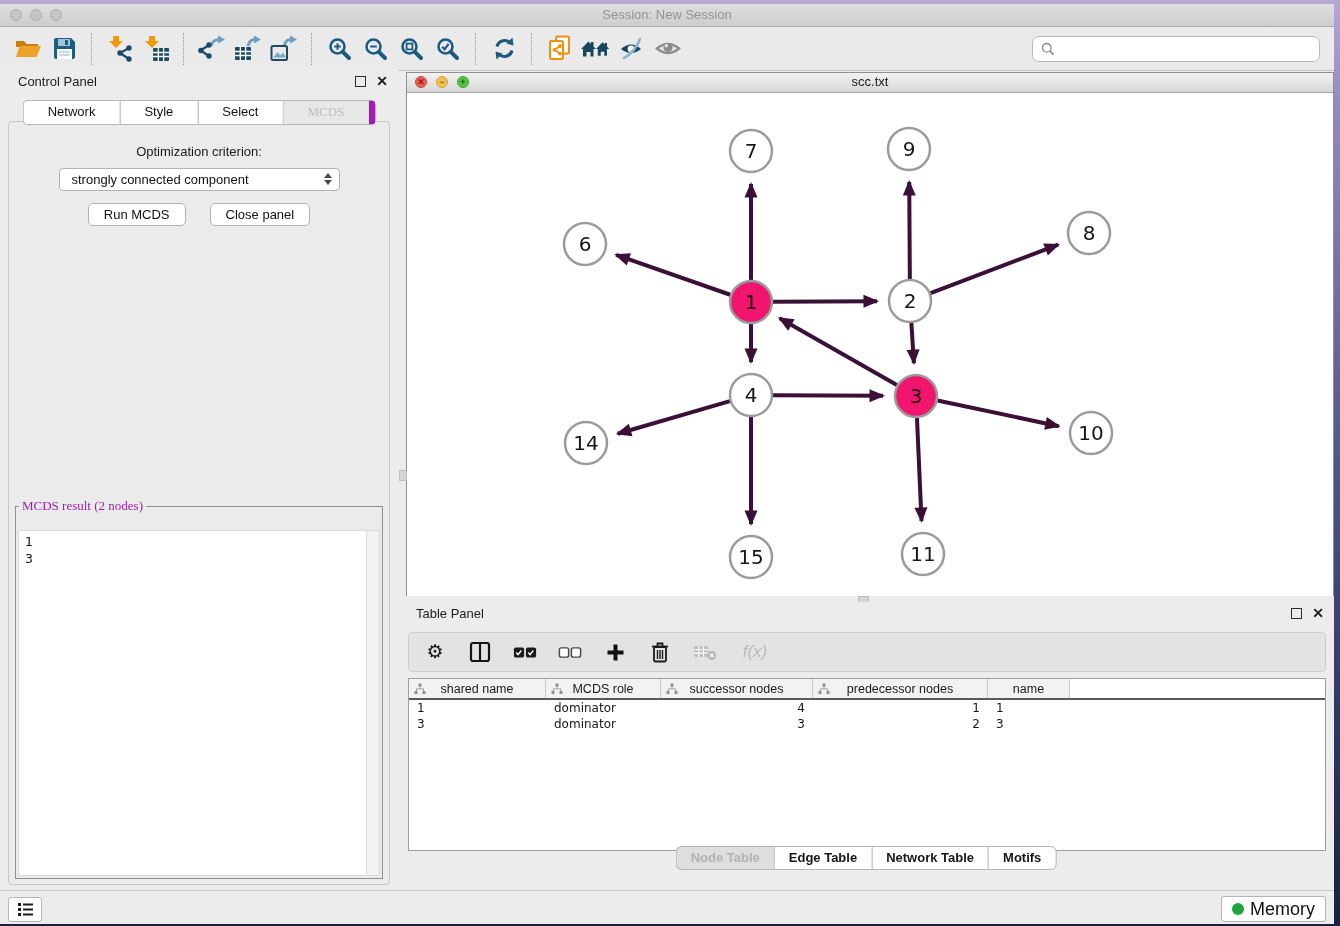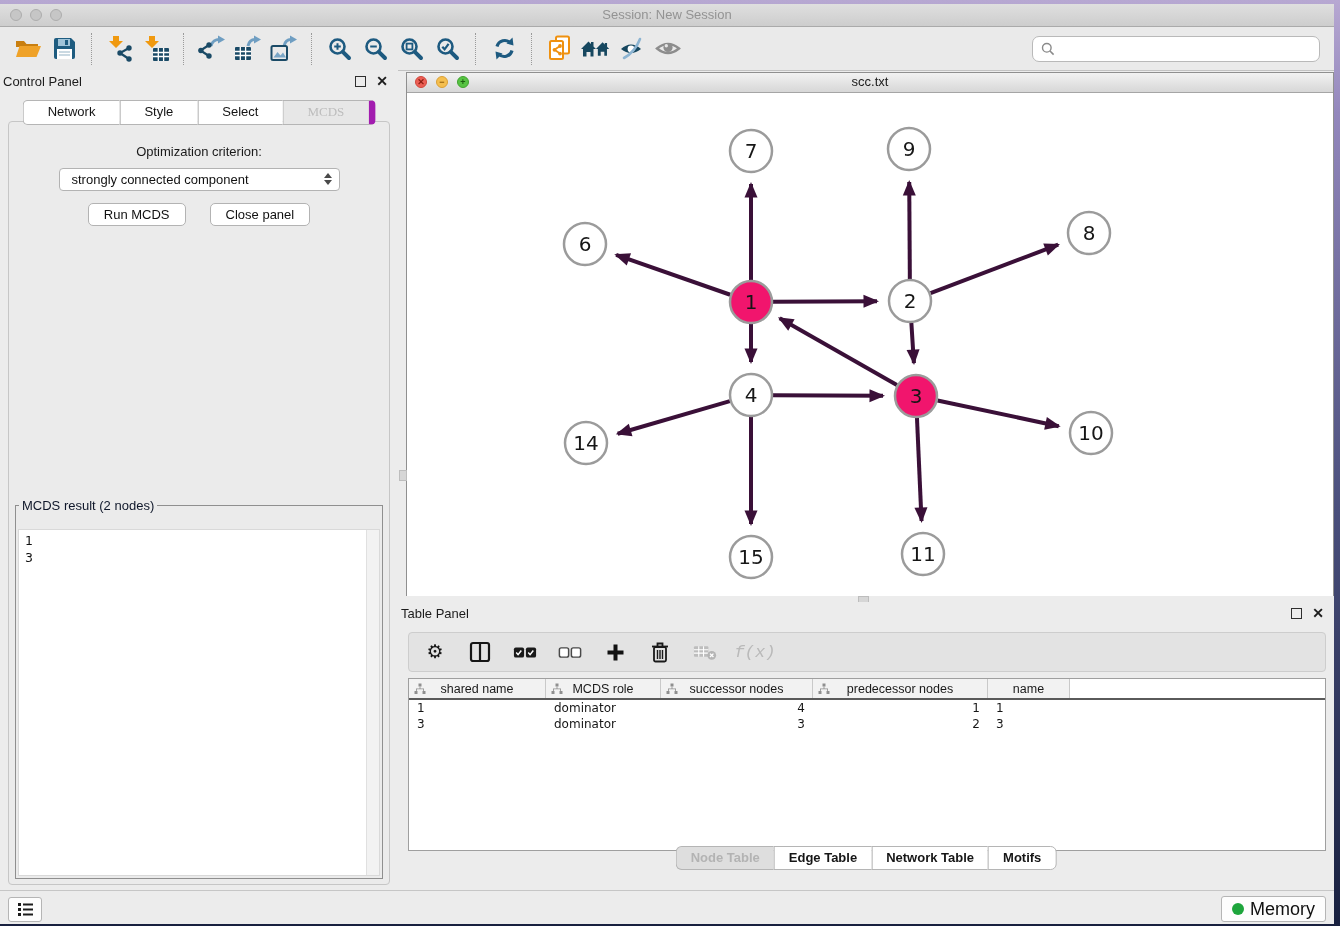--- a/index.html
+++ b/index.html
@@ -19,40 +19,40 @@
   .titlebar .win-title{display:block;text-align:center;font-size:13px;color:#939393;line-height:21px;}
   
   .main-toolbar{height:43px;background:#eaeaea;border-bottom:1px solid #c2c2c2;display:flex;align-items:center;padding:0 10px;}
   .tb-sep{width:1px;height:32px;border-left:1px dotted #9a9a9a;margin:0 9px;}
   .tb-btn{width:36px;height:36px;display:flex;align-items:center;justify-content:center;flex:0 0 auto;}
   .tb-btn svg{display:block;}
   .search-wrap{margin-left:auto;margin-right:4px;width:288px;height:26px;background:#fff;border:1px solid #b9b9b9;border-radius:7px;display:flex;align-items:center;padding:0 8px;box-sizing:border-box;}
   .search-wrap input{border:none;outline:none;flex:1;font-size:13px;font-family:"Liberation Sans",sans-serif;background:transparent;}
   
   #control-panel{position:absolute;left:0;top:66px;width:398px;height:822px;background:#ececec;}
-  .panel-header{height:26px;line-height:24px;font-size:13px;color:#1c1c1c;padding-left:3px;position:relative;}
+  .panel-header{height:26px;line-height:24px;font-size:13px;color:#1c1c1c;padding-left:18px;position:relative;}
   .panel-header .ph-icons{position:absolute;right:10px;top:5px;display:flex;gap:10px;align-items:center;}
   .float-box{width:9px;height:9px;border:1.6px solid #2e2e2e;display:inline-block;}
   .close-x{font-size:14px;font-weight:bold;color:#1c1c1c;line-height:12px;}
   .cp-tabs{position:absolute;top:30px;left:50%;transform:translateX(-50%);display:flex;z-index:3;}
   .cp-tab{font-size:13px;color:#141414;background:#fff;border:1px solid #b5b5b5;border-right:none;padding:3px 24px 4px;white-space:nowrap;}
   .cp-tab:first-child{border-radius:5px 0 0 5px;}
   .cp-tab:last-child{border-right:7px solid #a21caf;border-radius:0 5px 5px 0;font-family:Liberation Serif, serif;}
   .cp-tab.disabled-active{background:#e7e7e7;color:#bdbdbd;}
   .cp-content{position:absolute;left:8px;right:8px;top:51px;bottom:7px;border:1px solid #c6c6c6;border-radius:4px;background:#ebebeb;}
   .opt-label{margin-top:22px;text-align:center;font-size:13px;color:#1a1a1a;}
   .opt-select{position:relative;margin:9px auto 0;width:281px;height:23px;background:#fff;border:1px solid #b3b3b3;border-radius:4px;box-sizing:border-box;}
   .opt-select .sel-text{font-size:13px;color:#111;line-height:21px;padding-left:12px;}
   .stepper{position:absolute;right:7px;top:4px;display:flex;flex-direction:column;gap:2px;}
   .stepper .up{width:0;height:0;border-left:4px solid transparent;border-right:4px solid transparent;border-bottom:5px solid #4a4a4a;}
   .stepper .down{width:0;height:0;border-left:4px solid transparent;border-right:4px solid transparent;border-top:5px solid #4a4a4a;}
   .cp-buttons{margin-top:12px;display:flex;justify-content:center;gap:24px;}
   .btn{font-size:13px;color:#111;background:#fff;border:1px solid #b3b3b3;border-radius:5px;padding:3px 15px;font-family:"Liberation Sans",sans-serif;}
   .mcds-fieldset{position:absolute;left:6px;right:6px;top:376px;bottom:5px;border:1px solid #8f8f8f;margin:0;padding:1px;background:transparent;}
-  .mcds-fieldset legend{font-size:13px;color:#0f172a;padding:0 3px;margin-left:2px;}
+  .mcds-fieldset legend{font-size:13px;color:#a21caf;padding:0 3px;margin-left:2px;font-family:Liberation Serif, serif;}
   .result-area{position:absolute;left:2px;right:2px;top:16px;bottom:2px;background:#fff;border:1px solid #d9d9d9;}
   .result-scroll{position:absolute;right:0;top:0;bottom:0;width:12px;background:#f2f2f2;border-left:1px solid #e0e0e0;}
   .result-text{font-family:"DejaVu Sans",sans-serif;font-size:12.5px;color:#111;padding:2px 6px;line-height:17px;}
   
   #network-frame{position:absolute;left:406px;top:68px;width:928px;height:524px;border:1px solid #8f8f8f;box-sizing:border-box;background:#fff;}
   .net-titlebar{height:19px;background:linear-gradient(#f2f2f2,#d7d7d7);border-bottom:1px solid #a5a5a5;position:relative;}
   .net-tl{position:absolute;top:3px;width:12px;height:12px;border-radius:50%;box-sizing:border-box;font-size:9px;line-height:11px;text-align:center;font-weight:bold;}
   .net-tl.red{left:8px;background:#ec5f55;border:1px solid #d0473c;color:#8c1d12;}
   .net-tl.yellow{left:29px;background:#f5bf4f;border:1px solid #dba036;color:#8f5b0a;}
   .net-tl.green{left:50px;background:#57c343;border:1px solid #41a32f;color:#1c5f10;}
@@ -60,21 +60,21 @@
   .net-canvas{position:relative;width:100%;height:503px;background:#fff;}
   .net-canvas svg{position:absolute;left:0;top:0;}
   
   .pane-handle-h{position:absolute;left:858px;top:592px;width:9px;height:6px;background:#d6d6d6;border:1px solid #bdbdbd;}
   .pane-handle-v{position:absolute;left:399px;top:466px;width:6px;height:9px;background:#d6d6d6;border:1px solid #bdbdbd;}
   
   #table-panel{position:absolute;left:398px;top:598px;width:936px;height:290px;background:#ececec;}
   .tp-toolbar{margin:4px 8px 0 10px;height:40px;background:#e3e3e3;border:1px solid #cdcdcd;border-radius:4px;display:flex;align-items:center;padding-left:14px;gap:21px;box-sizing:border-box;}
   .tp-tool{display:flex;align-items:center;justify-content:center;width:24px;height:26px;}
   .gear-glyph{font-size:19px;color:#161616;line-height:22px;}
-  .fx{font-family:Liberation Mono, monospace;font-style:italic;font-size:17px;color:#b9b9b9;}
+  .fx{font-family:Liberation Sans, sans-serif;font-style:italic;font-size:17px;color:#b9b9b9;}
   .tp-table{position:absolute;left:10px;top:76px;width:916px;border:1px solid #9f9f9f;background:#fff;}
   .tp-head{display:flex;background:#f2f2f2;border-bottom:2px solid #5a5a5a;height:19px;}
   .th{position:relative;display:flex;align-items:center;justify-content:center;font-size:12.5px;color:#1a1a1a;border-right:1px solid #c9c9c9;box-sizing:border-box;height:19px;}
   .th .col-icon{position:absolute;left:5px;top:4px;}
   .th-fill{flex:1;background:#fff;border-right:none;}
   .tp-body{height:150px;background:#fff;}
   .tr{display:flex;height:16px;line-height:16px;font-family:"DejaVu Sans",sans-serif;font-size:12px;color:#161616;}
   .td{box-sizing:border-box;padding:0 8px;white-space:nowrap;overflow:hidden;}
   .td.r{text-align:right;}
   .c0{width:137px;} .c1{width:115px;} .c2{width:152px;} .c3{width:175px;} .c4{width:82px;}

